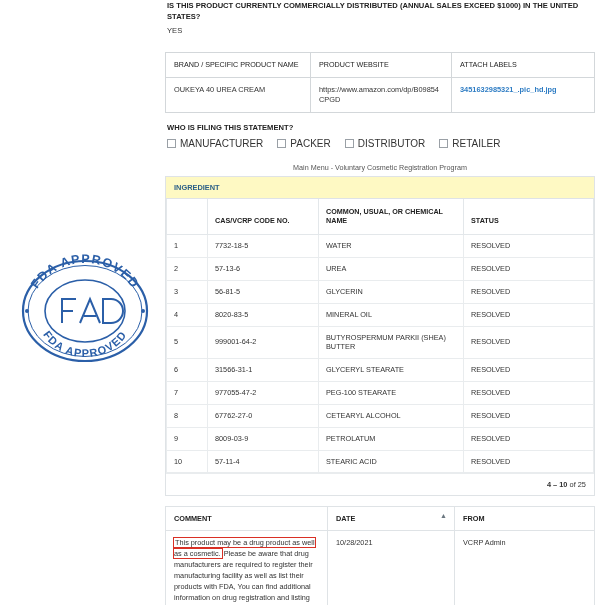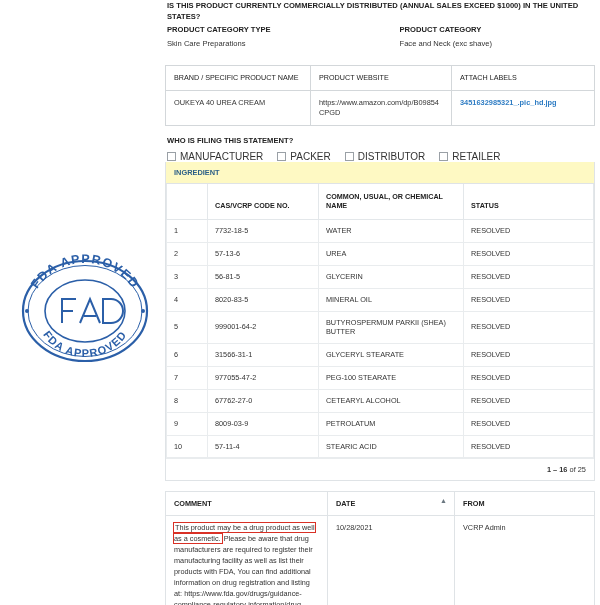--- a/index.html
+++ b/index.html
@@ -237,31 +237,22 @@
       <path d="M 52,78 L 52,54 L 66,54 M 52,66 L 63,66"></path>
       <path d="M 70,78 L 80,54 L 90,78 M 74,71 L 86,71"></path>
       <path d="M 93,78 L 93,54 L 101,54 A 12,12 0 0 1 101,78 Z"></path>
     </g>
   </svg>
 </div>
 
 <div class="doc">
 
   <div class="q-label">IS THIS PRODUCT CURRENTLY COMMERCIALLY DISTRIBUTED (ANNUAL SALES EXCEED $1000) IN THE UNITED STATES?</div>
-
-  <div class="two-col">
-    <div>
-      <div class="q-label">PRODUCT CATEGORY TYPE</div>
-      <div class="q-value">Skin Care Preparations</div>
-    </div>
-    <div class="col-right">
-      <div class="q-label">PRODUCT CATEGORY</div>
-      <div class="q-value">Face and Neck (exc shave)</div>
-    </div>
-  </div>
+  <div class="q-value">YES</div>
+
 
   <table class="grid">
     <tbody>
         <tr>
       <th style="width:128px">BRAND / SPECIFIC PRODUCT NAME</th>
       <th style="width:124px">PRODUCT WEBSITE</th>
       <th>ATTACH LABELS</th>
     </tr>
     <tr>
       <td>OUKEYA 40 UREA CREAM</td>
@@ -283,20 +274,21 @@
       <span class="cb"></span><span>PACKER</span>
     </span>
     <span class="filing-item">
       <span class="cb"></span><span>DISTRIBUTOR</span>
     </span>
     <span class="filing-item">
       <span class="cb"></span><span>RETAILER</span>
     </span>
   </div>
 
+  <div class="menubar">Main Menu - Voluntary Cosmetic Registration Program</div>
 
   <div class="panel">
     <div class="panel-head">INGREDIENT</div>
 
     <table class="ing">
       <tbody>
           <tr>
         <th class="c-num"></th>
         <th class="c-cas">CAS/VCRP CODE NO.</th>
         <th class="c-name">COMMON, USUAL, OR CHEMICAL NAME</th>
@@ -359,21 +351,21 @@
       <tr>
         <td>10</td>
         <td>57-11-4</td>
         <td>STEARIC ACID</td>
         <td>RESOLVED</td>
       </tr>
     </tbody>
       </table>
 
     <div class="pager">
-      <b>1 – 16</b>
+      <b>4 – 10</b>
       <span>of 25</span>
     </div>
   </div>
 
   <table class="comment">
     <tbody>
         <tr>
       <th class="col-comment">COMMENT</th>
       <th class="col-date">
         <span>DATE</span>

